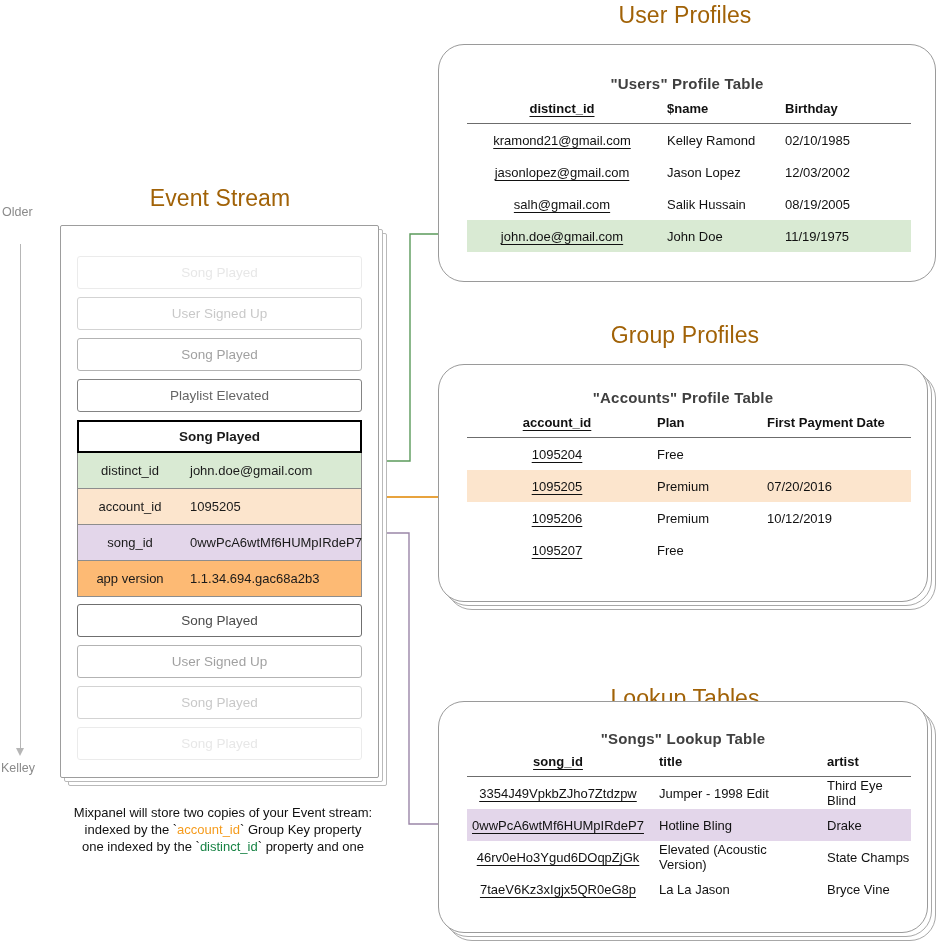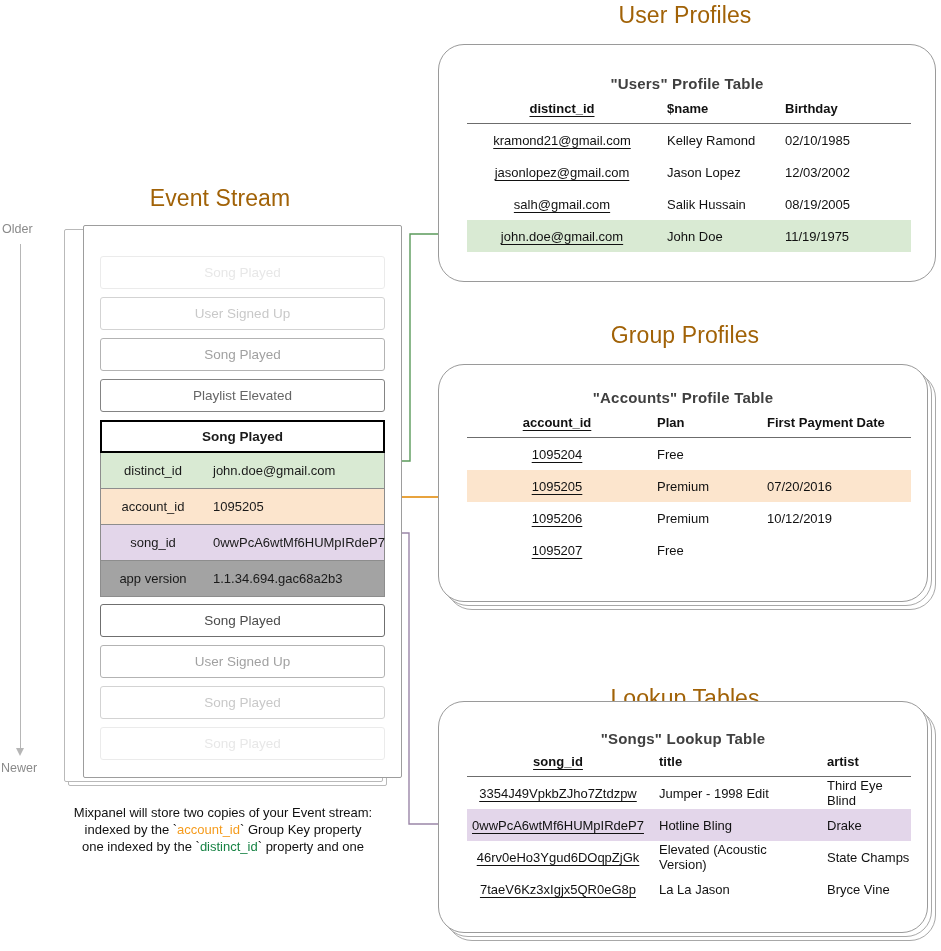--- a/index.html
+++ b/index.html
@@ -48,21 +48,21 @@
   }
   .ev-row{
     height:36px;border:1px solid #8d8d8d;border-top:none;box-sizing:border-box;
     display:flex;align-items:center;font-size:13px;color:#1a1a1a;
   }
   .ev-row .k{width:104px;text-align:center;flex:none;}
   .ev-row .v{padding-left:8px;}
   .ev-row.green{background:#d9ead3;border-color:#8d8d8d;}
   .ev-row.orange{background:#fce5cd;border-color:#8d8d8d;}
   .ev-row.purple{background:#e3d6ea;border-color:#8d8d8d;}
-  .ev-row.plain{background:#a3a3a3;}
+  .ev-row.plain{background:#fdba74;}
 
   
   .caption{
     font-size:13px;line-height:17px;text-align:center;color:#111;
   }
   .tok-green{color:#178344;}
   .tok-orange{color:#f59b1c;}
 
   
   .card{
@@ -113,30 +113,30 @@
     </marker>
   </defs>
 
   <path d="M357,461 L410,461 L410,234 L462,234" fill="none" stroke="#5b9a5b" stroke-width="1.4" marker-end="url(#ah-green)"></path>
 
   <path d="M357,497 L462,497" fill="none" stroke="#e8a33d" stroke-width="1.9" marker-end="url(#ah-orange)"></path>
 
   <path d="M357,533 L409,533 L409,824 L462,824" fill="none" stroke="#9b86a8" stroke-width="1.4" marker-end="url(#ah-purple)"></path>
 </svg>
 
-<div class="abs axis-label" style="left:2px;top:222px;text-align:right;">Older</div>
+<div class="abs axis-label" style="left:2px;top:205px;text-align:right;">Older</div>
 <div class="abs axis-line" style="left:20px;top:244px;height:506px;"></div>
 <div class="abs axis-arrow" style="left:16px;top:748px;"></div>
-<div class="abs axis-label" style="left:1px;top:761px;">Newer</div>
+<div class="abs axis-label" style="left:1px;top:761px;">Kelley</div>
 
 <div class="abs section-title" style="left:60px;top:185px;width:320px;">Event Stream</div>
 
 <div class="abs es-shadow" style="left:68px;top:233px;width:317px;height:551px;"></div>
 <div class="abs es-shadow" style="left:64px;top:229px;width:317px;height:551px;"></div>
-<div class="abs es-panel" style="left:60px;top:225px;width:317px;height:551px;margin-left:23px;">
+<div class="abs es-panel" style="left:60px;top:225px;width:317px;height:551px;">
 
   <div class="ev f1" style="top:30px;">Song Played</div>
   <div class="ev f2" style="top:71px;">User Signed Up</div>
   <div class="ev f3" style="top:112px;">Song Played</div>
   <div class="ev f4" style="top:153px;">Playlist Elevated</div>
 
   <div class="ev-card" style="top:194px;">
     <div class="ev-head">Song Played</div>
     <div class="ev-row green">
       <span class="k">distinct_id</span>

